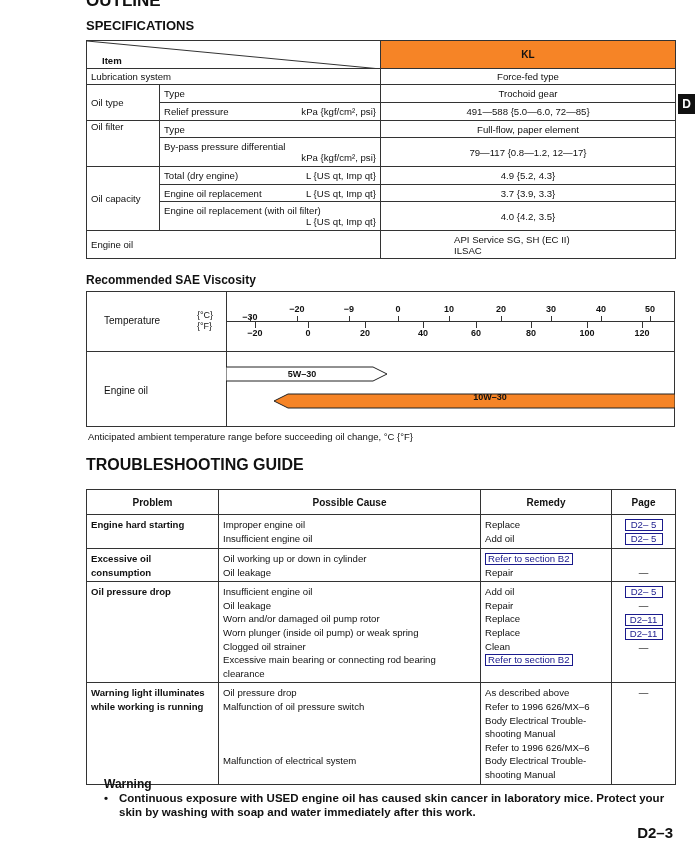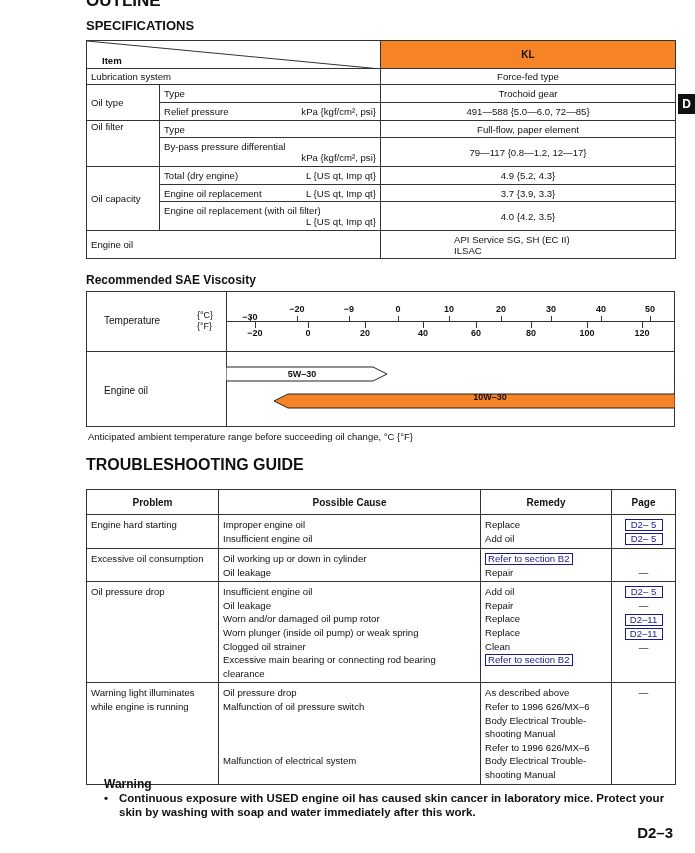--- a/index.html
+++ b/index.html
@@ -29,21 +29,21 @@
   .visc .lbl { position: absolute; font-size: 10px; }
   .visc .axis { position: absolute; left: 139px; right: 0; top: 29px; border-top: 1px solid #333; }
   .tick { position: absolute; font-size: 9px; font-weight: bold; transform: translateX(-50%); }
   .tickmark { position: absolute; width: 1px; height: 6px; background: #333; }
   .caption { left: 88px; top: 431px; font-size: 9.5px; }
 
   .h-ts { left: 86px; top: 456px; font-size: 16px; font-weight: bold; }
   .ts { position: absolute; left: 86px; top: 489px; width: 589px; border-collapse: collapse; table-layout: fixed; }
   .ts th { border: 1px solid #333; font-size: 10px; font-weight: bold; height: 25px; text-align: center; }
   .ts td { border: 1px solid #333; font-size: 9.6px; vertical-align: top; padding: 3px 4px 2px 4px; line-height: 13.6px; }
-  .ts td.prob { font-weight: normal; margin-left: 24px; }
+  .ts td.prob { font-weight: bold; margin-left: 24px; }
   .ts td.pg { text-align: center; }
   .ref { display: inline-block; border: 1px solid #1a1a8c; color: #1a1a8c; line-height: 10px; padding: 0 2px; }
   .pgref { display: inline-block; border: 1px solid #1a1a8c; color: #1a1a8c; line-height: 10px; width: 38px; margin: 1px 0; }
   .dash { display: block; height: 13.6px; line-height: 13.6px; }
 
   .warn-h { left: 104px; top: 777px; font-size: 12px; font-weight: bold; }
   .warn-b { left: 104px; top: 791px; width: 580px; font-size: 11.5px; font-weight: bold; line-height: 14px; padding-left: 15px; }
   .warn-b .bul { position: absolute; left: 0; top: 0; }
   .pagenum { right: 22px; top: 824px; font-size: 15px; font-weight: bold; }
 </style>
@@ -245,21 +245,21 @@
     </td>
     <td class="pg">
       <span class="pgref">D2– 5</span>
       <span class="dash">—</span>
       <span class="pgref">D2–11</span>
       <span class="pgref">D2–11</span>
       <span class="dash">—</span>
     </td>
   </tr>
   <tr>
-    <td class="prob">Warning light illuminates while engine is running</td>
+    <td class="prob">Warning light illuminates while working is running</td>
     <td>
       <div>Oil pressure drop</div>
       <div style="height:54px">Malfunction of oil pressure switch</div>
       <div>Malfunction of electrical system</div>
     </td>
     <td>
       <div>As described above</div>
       <div style="width:110px">Refer to 1996 626/MX–6 Body Electrical Trouble-shooting Manual</div>
       <div style="width:110px">Refer to 1996 626/MX–6 Body Electrical Trouble-shooting Manual</div>
     </td>

